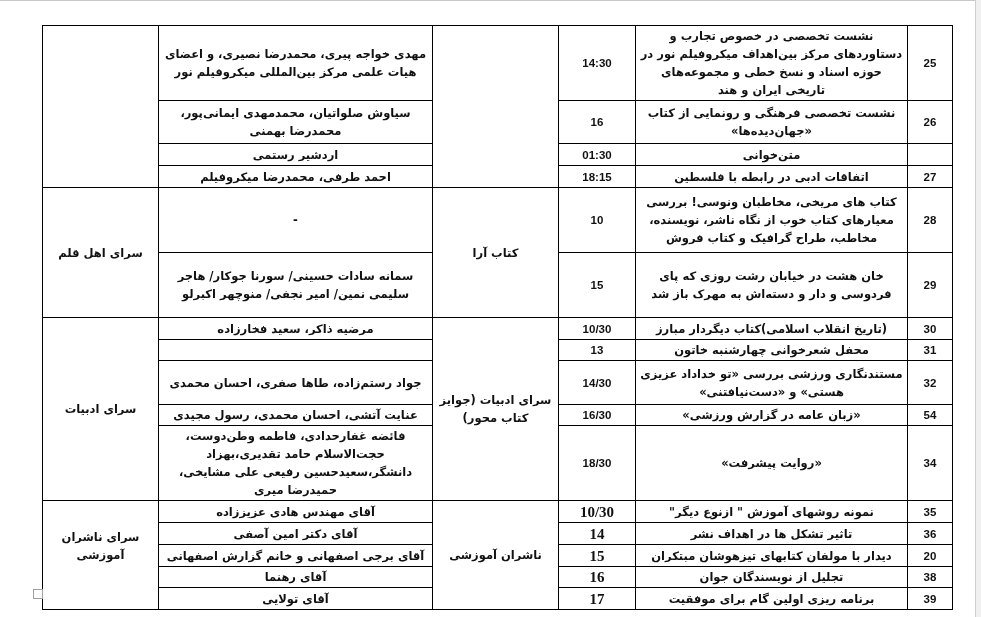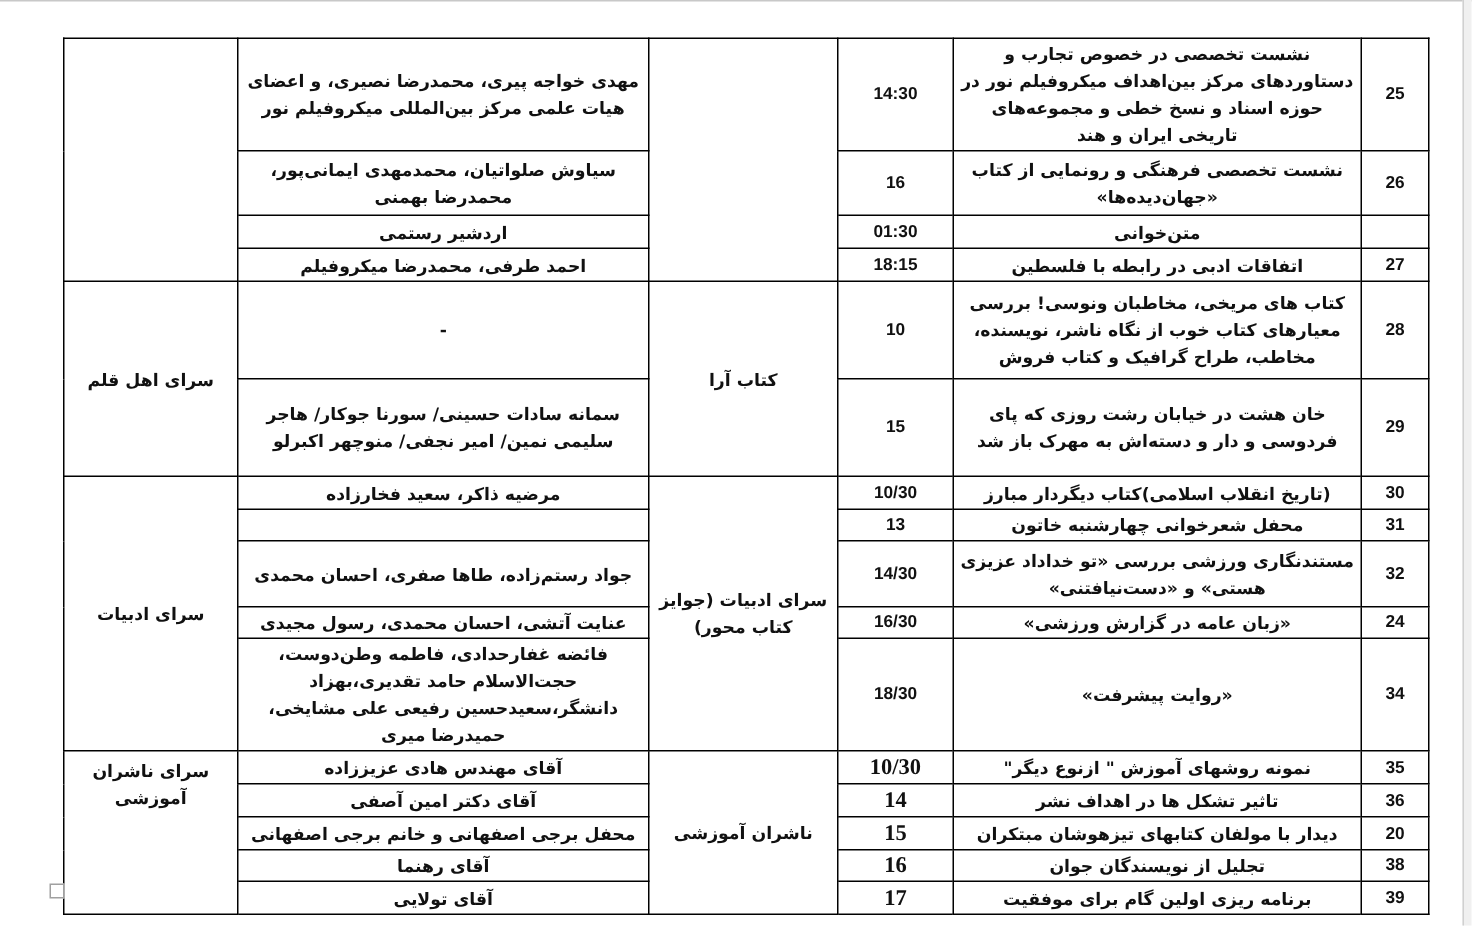--- a/index.html
+++ b/index.html
@@ -107,51 +107,51 @@
       <td class="time">13</td>
       <td></td>
     </tr>
     <tr style="height:44px">
       <td class="num">32</td>
       <td>مستندنگاری ورزشی بررسی «تو خداداد عزیزی هستی» و «دست‌نیافتنی»</td>
       <td class="time">14/30</td>
       <td>جواد رستم‌زاده، طاها صفری، احسان محمدی</td>
     </tr>
     <tr style="height:21px">
-      <td class="num">24</td>
+      <td class="num">54</td>
       <td>«زبان عامه در گزارش ورزشی»</td>
       <td class="time">16/30</td>
       <td>عنایت آتشی، احسان محمدی، رسول مجیدی</td>
     </tr>
     <tr style="height:65px">
       <td class="num">34</td>
       <td>«روایت پیشرفت»</td>
       <td class="time">18/30</td>
       <td>فائضه غفارحدادی، فاطمه وطن‌دوست، حجت‌الاسلام حامد تقدیری،بهزاد دانشگر،سعیدحسین رفیعی علی مشایخی، حمیدرضا میری</td>
     </tr>
 
     <tr style="height:22px">
       <td class="num">35</td>
       <td>نمونه روشهای آموزش " ازنوع دیگر"</td>
       <td class="time serif">10/30</td>
       <td rowspan="5" class="hall">ناشران آموزشی</td>
       <td>آقای مهندس هادی عزیززاده</td>
-      <td rowspan="5" class="hall" style="vertical-align:top;padding-top:4px">سرای ناشران آموزشی</td>
+      <td rowspan="5" class="hall" style="vertical-align:top;padding-top:27px">سرای ناشران آموزشی</td>
     </tr>
     <tr style="height:22px">
       <td class="num">36</td>
       <td>تاثیر تشکل ها در اهداف نشر</td>
       <td class="time serif">14</td>
       <td>آقای دکتر امین آصفی</td>
     </tr>
     <tr style="height:22px">
       <td class="num">20</td>
       <td>دیدار با مولفان کتابهای تیزهوشان مبتکران</td>
       <td class="time serif">15</td>
-      <td>محفل برجی اصفهانی و خانم برجی اصفهانی</td>
+      <td>آقای برجی اصفهانی و خانم گزارش اصفهانی</td>
     </tr>
     <tr style="height:21px">
       <td class="num">38</td>
       <td>تجلیل از نویسندگان جوان</td>
       <td class="time serif">16</td>
       <td>آقای رهنما</td>
     </tr>
     <tr style="height:22px">
       <td class="num">39</td>
       <td>برنامه ریزی اولین گام برای موفقیت</td>

